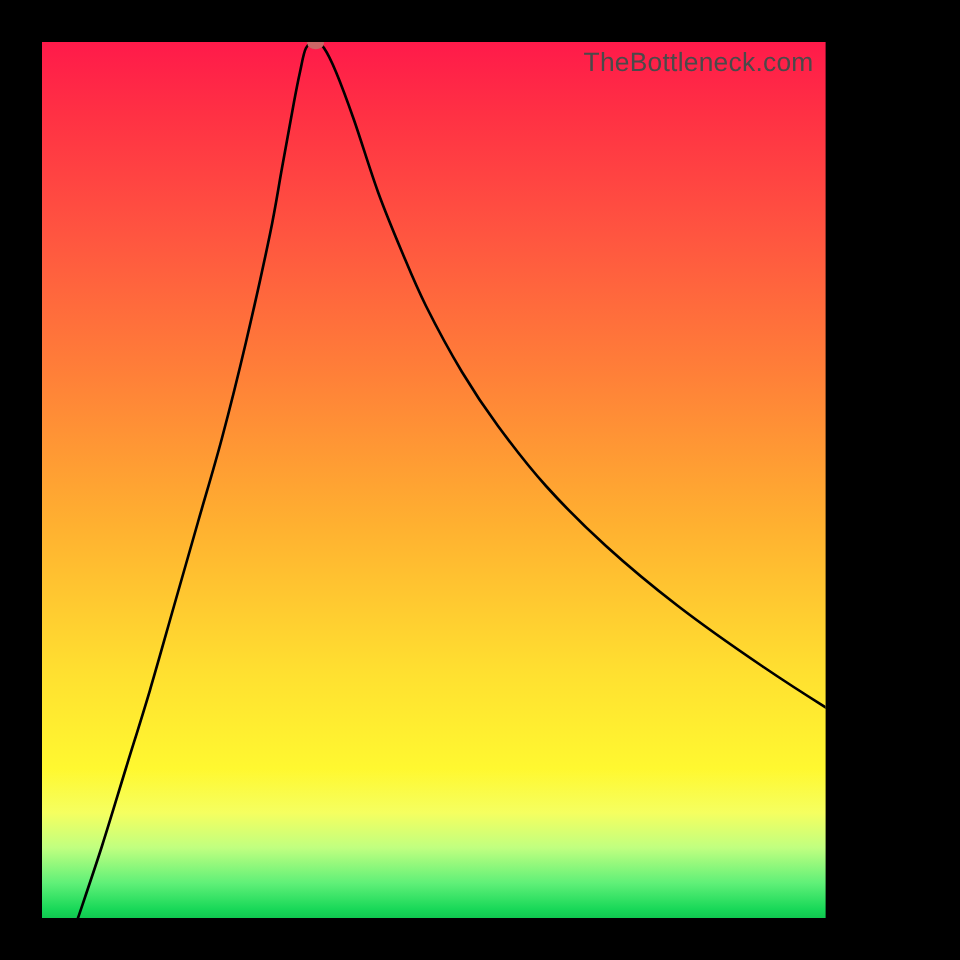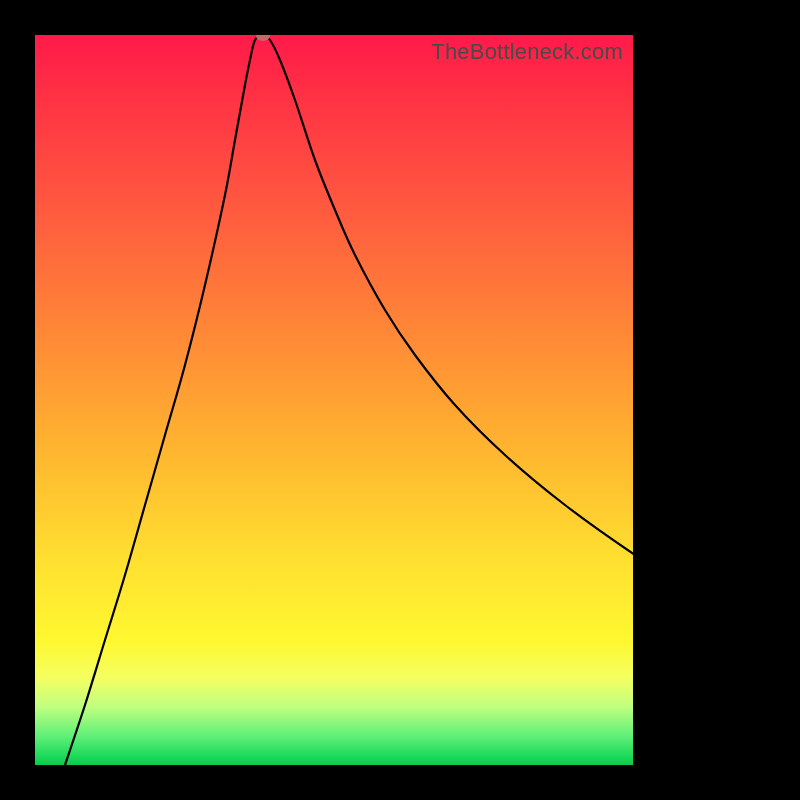--- a/index.html
+++ b/index.html
@@ -13,21 +13,21 @@
   .frame {
     position: relative;
     width: 800px;
     height: 800px;
     background: #000;
   }
   .plot-area {
     position: absolute;
     left: 35px;
     top: 35px;
-    width: 598px;
+    width: 653px;
     height: 730px;
     
     background: linear-gradient(
       to bottom,
       #ff1a4a 0%,
       #ff3044 8%,
       #ff5540 22%,
       #ff8038 38%,
       #ffb030 55%,
       #ffe030 72%,

